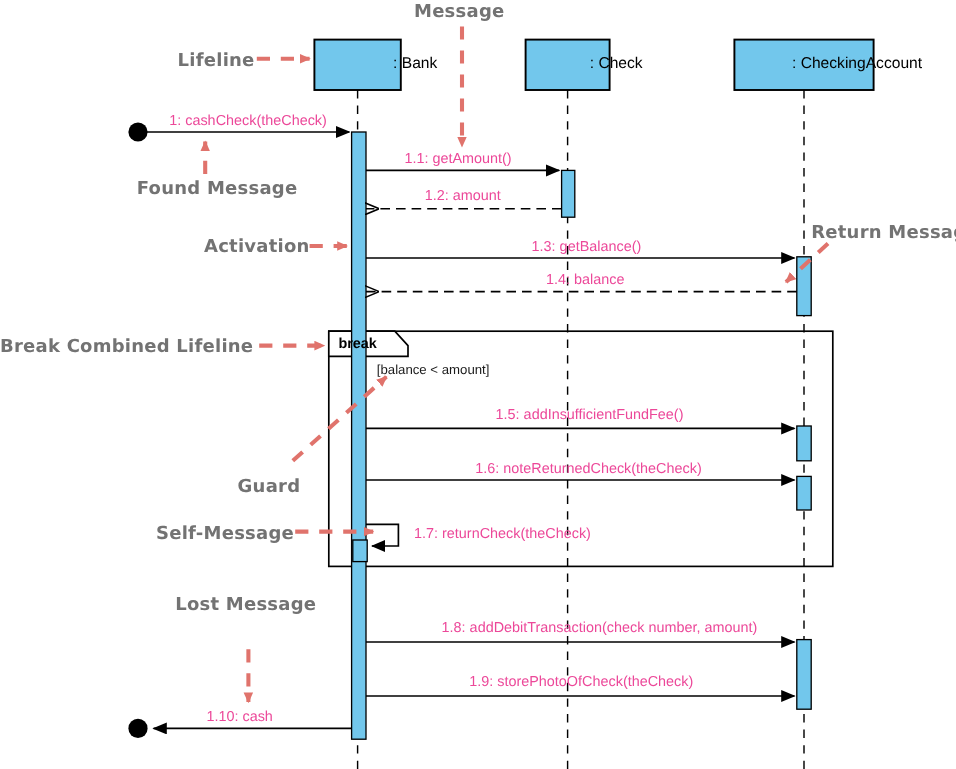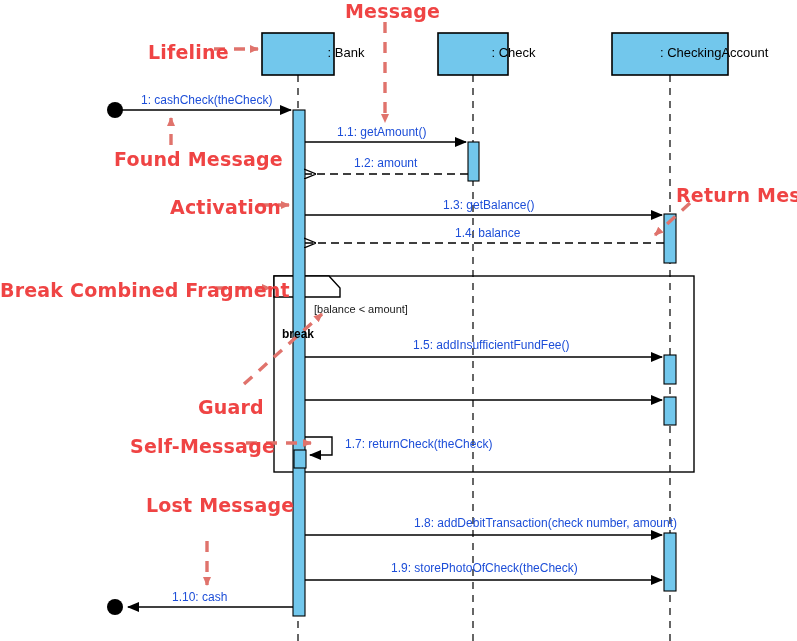--- a/index.html
+++ b/index.html
@@ -19,49 +19,48 @@
   }
   #diagram-svg {
     position: absolute;
     left: 0;
     top: 0;
   }
   .ann-label {
     position: absolute;
     font-family: "DejaVu Sans", "Liberation Sans", sans-serif;
     font-weight: bold;
-    font-size: 19px;
-    color: #ef4444;
+    font-size: 15px;
+    color: #737373;
     white-space: nowrap;
     letter-spacing: 0.2px;
   }
   .lifeline-name {
     position: absolute;
     font-family: "Liberation Sans", sans-serif;
     font-size: 13px;
     color: #000000;
     white-space: nowrap;
     text-align: center;
     padding-left: 48px;
   }
   .msg-label {
     position: absolute;
     font-family: "Liberation Sans", sans-serif;
     font-size: 12px;
-    color: #1d4ed8;
+    color: #ec4899;
     white-space: nowrap;
   }
   .frag-op {
     position: absolute;
     font-family: "Liberation Sans", sans-serif;
     font-weight: bold;
     font-size: 12px;
     color: #000000;
     white-space: nowrap;
-    margin-top: 48px;
   }
   .guard-label {
     position: absolute;
     font-family: "Liberation Sans", sans-serif;
     font-size: 11px;
     color: #1a1a1a;
     white-space: nowrap;
   }
 </style>
 </head>
@@ -194,31 +193,32 @@
   <div class="lifeline-name" style="left:262px; top:45px; width:72px;">: Bank</div>
   <div class="lifeline-name" style="left:438px; top:45px; width:55px;">: Check</div>
   <div class="lifeline-name" style="left:612px; top:45px; width:96px;">: CheckingAccount</div>
 
   <div class="msg-label" style="left:141px; top:93px;">1: cashCheck(theCheck)</div>
   <div class="msg-label" style="left:337px; top:125px;">1.1: getAmount()</div>
   <div class="msg-label" style="left:354px; top:156px;">1.2: amount</div>
   <div class="msg-label" style="left:443px; top:198px;">1.3: getBalance()</div>
   <div class="msg-label" style="left:455px; top:226px;">1.4: balance</div>
   <div class="msg-label" style="left:413px; top:338px;">1.5: addInsufficientFundFee()</div>
+  <div class="msg-label" style="left:396px; top:383px;">1.6: noteReturnedCheck(theCheck)</div>
   <div class="msg-label" style="left:345px; top:437px;">1.7: returnCheck(theCheck)</div>
-  <div class="msg-label" style="left:368px; top:516px;margin-left:46px;">1.8: addDebitTransaction(check number, amount)</div>
+  <div class="msg-label" style="left:368px; top:516px;">1.8: addDebitTransaction(check number, amount)</div>
   <div class="msg-label" style="left:391px; top:561px;">1.9: storePhotoOfCheck(theCheck)</div>
   <div class="msg-label" style="left:172px; top:590px;">1.10: cash</div>
 
   <div class="frag-op" style="left:282px; top:279px;">break</div>
   <div class="guard-label" style="left:314px; top:303px;">[balance &lt; amount]</div>
 
   <div class="ann-label" style="left:148px; top:41px;">Lifeline</div>
   <div class="ann-label" style="left:345px; top:0px;">Message</div>
   <div class="ann-label" style="left:114px; top:148px;">Found Message</div>
   <div class="ann-label" style="left:170px; top:196px;">Activation</div>
   <div class="ann-label" style="left:676px; top:184px;">Return Message</div>
-  <div class="ann-label" style="left:0px; top:279px;">Break Combined Fragment</div>
+  <div class="ann-label" style="left:0px; top:279px;">Break Combined Lifeline</div>
   <div class="ann-label" style="left:198px; top:396px;">Guard</div>
   <div class="ann-label" style="left:130px; top:435px;">Self-Message</div>
   <div class="ann-label" style="left:146px; top:494px;">Lost Message</div>
 
 </div>
 
 </body></html>

